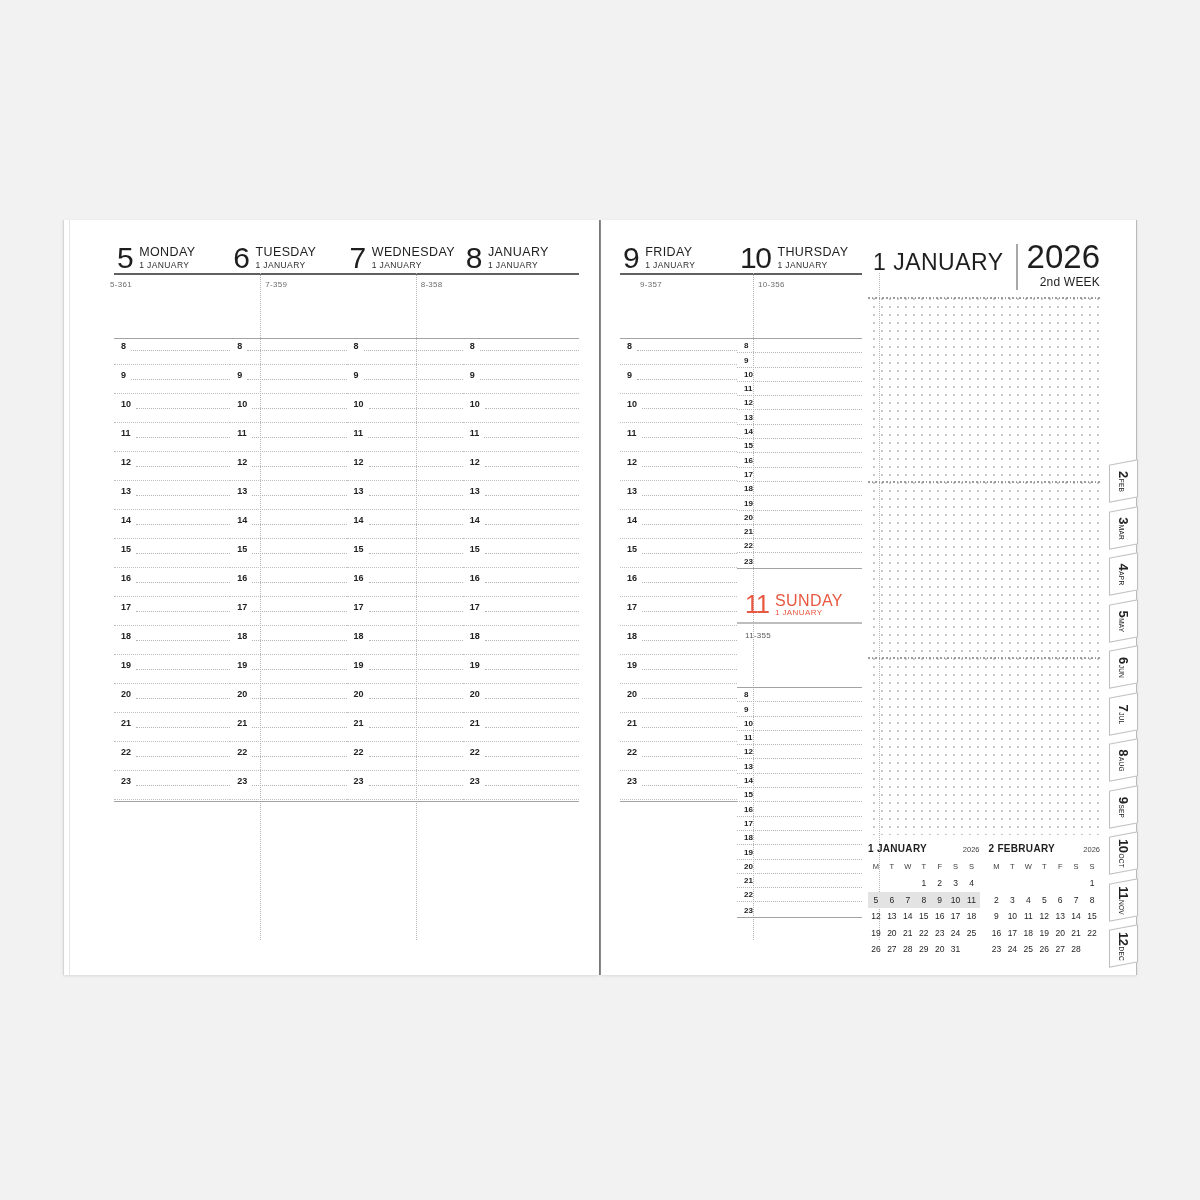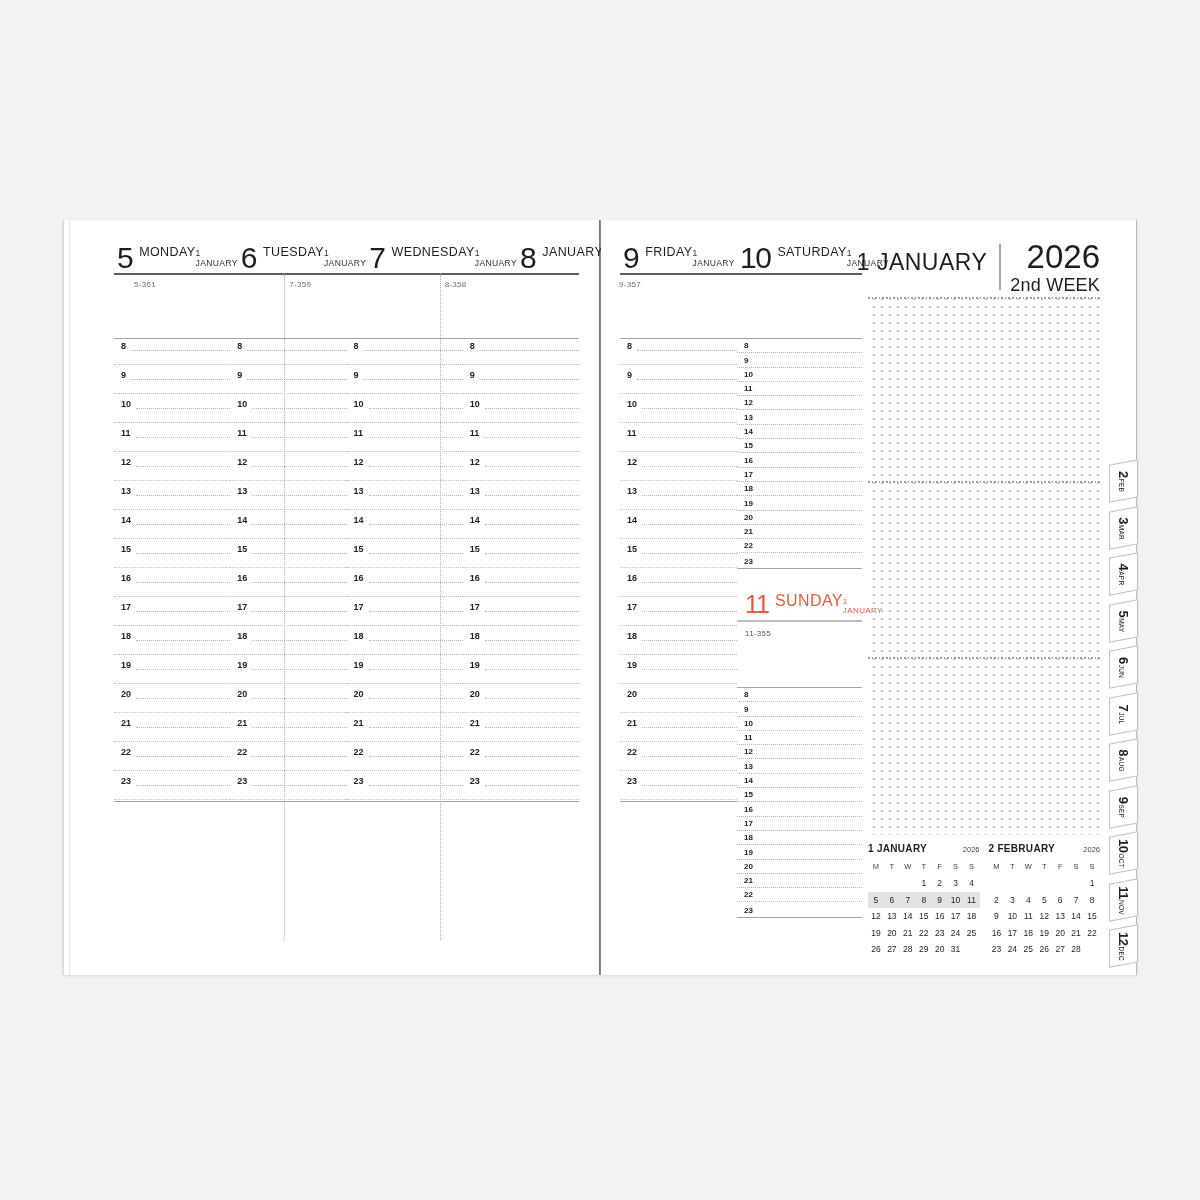--- a/index.html
+++ b/index.html
@@ -12,28 +12,28 @@
   .spine{position:absolute;left:597px;top:220px;width:5px;height:755px;
          background:linear-gradient(90deg,#ececec 0%,#8f8f8f 42%,#6e6e6e 58%,#ececec 100%)}
 
   
   .headers{position:absolute;top:25px;height:28px;display:flex;border-bottom:2px solid #606060}
   #left-headers{left:50px;width:465px}
   #right-headers{left:19px;width:242px}
   .dh{display:flex;gap:7px;align-items:flex-start;padding-left:3px;box-sizing:border-box}
   .headers .dh{flex:1}
   .dnum{font-size:30px;line-height:26px;letter-spacing:-1.5px}
-  .dtxt{display:flex;flex-direction:row;padding-top:1px}
+  .dtxt{display:flex;flex-direction:column;padding-top:1px}
   .dname{font-size:12.5px;line-height:12px;letter-spacing:.4px}
   .dsub{font-size:8.5px;letter-spacing:.4px;margin-top:2px;color:#2e2e2e}
 
   
   .cols{position:absolute;top:53px;height:667px;display:flex}
-  #left-cols{left:66px;width:465px}
-  #right-cols{left:14px;width:242px}
+  #left-cols{left:42px;width:465px}
+  #right-cols{left:35px;width:242px}
   .col{flex:1;position:relative}
   .col.sep{border-left:1px dotted #b3b3b3}
   .col.sepr{border-right:1px dotted #b3b3b3}
   .code{font-size:8px;color:#6e6e6e;padding:7px 0 0 4px;letter-spacing:.3px}
   .badges{position:absolute;top:51px;left:30px;display:flex;gap:2px}
   .oval{width:12px;height:7px;border:1px solid #8e8e8e;border-radius:50%;display:inline-block}
 
   
   .grid{position:absolute;display:flex;border-top:1.5px solid #a3a3a3;border-bottom:1.5px solid #a3a3a3;box-sizing:border-box}
   #left-grid{left:50px;width:465px;top:118px;height:464px}
@@ -67,21 +67,21 @@
          background-size:8px 8px;background-position:2px 6px}
   .dense{position:absolute;left:0;width:100%;height:2px;
          background:repeating-linear-gradient(90deg,#9c9c9c 0 1.6px,transparent 1.6px 3.6px)}
 
   
   .week-header{position:absolute;left:230px;top:22px;width:269px;display:flex;justify-content:flex-end;align-items:flex-start}
   .wh-date{font-size:23px;letter-spacing:.5px;margin-top:7px;white-space:nowrap}
   .wh-bar{width:2px;background:#a8a8a8;height:46px;margin:2px 9px 0 12px}
   .wh-right{text-align:right}
   .wh-year{font-size:33px;line-height:30px}
-  .wh-week{font-size:18px;margin-top:3px;letter-spacing:.2px}
+  .wh-week{font-size:12px;margin-top:3px;letter-spacing:.2px}
 
   
   .minicals{position:absolute;left:267px;top:623px;width:232px;display:flex;gap:9px}
   .mcal{flex:1}
   .mtitle{display:flex;justify-content:space-between;align-items:baseline;height:15px}
   .mname{font-size:10px;font-weight:700;letter-spacing:.3px;white-space:nowrap}
   .myear{font-size:7.5px;color:#444}
   .mhead,.mrow{display:grid;grid-template-columns:repeat(7,1fr)}
   .mhead{margin-top:4px;height:13px}
   .mhead span{font-size:7.5px;color:#3c3c3c;text-align:center}
@@ -612,28 +612,31 @@
       <div class="dh" style="flex: 0 0 117px;">
         <span class="dnum">9</span>
         <span class="dtxt">
           <span class="dname">FRIDAY</span>
           <span class="dsub">1 JANUARY</span>
         </span>
       </div>
       <div class="dh" style="flex: 0 0 125px;">
         <span class="dnum">10</span>
         <span class="dtxt">
-          <span class="dname">SATURDAY</span>
+          <span class="dname">THURSDAY</span>
           <span class="dsub">1 JANUARY</span>
         </span>
       </div>
     </div>
   <div class="cols" id="right-cols">
       <div class="col" style="flex: 0 0 117px;">
         <div class="code">9-357</div>
+      </div>
+      <div class="col sep sepr" style="flex: 0 0 125px;">
+        <div class="code">10-356</div>
       </div>
     </div>
   <div class="grid" id="f-grid">
       <div class="hrow">
         <div class="htop">
           <span class="hnum">8</span>
           <span class="hfill"></span>
         </div>
         <div class="hhalf"></div>
       </div>

